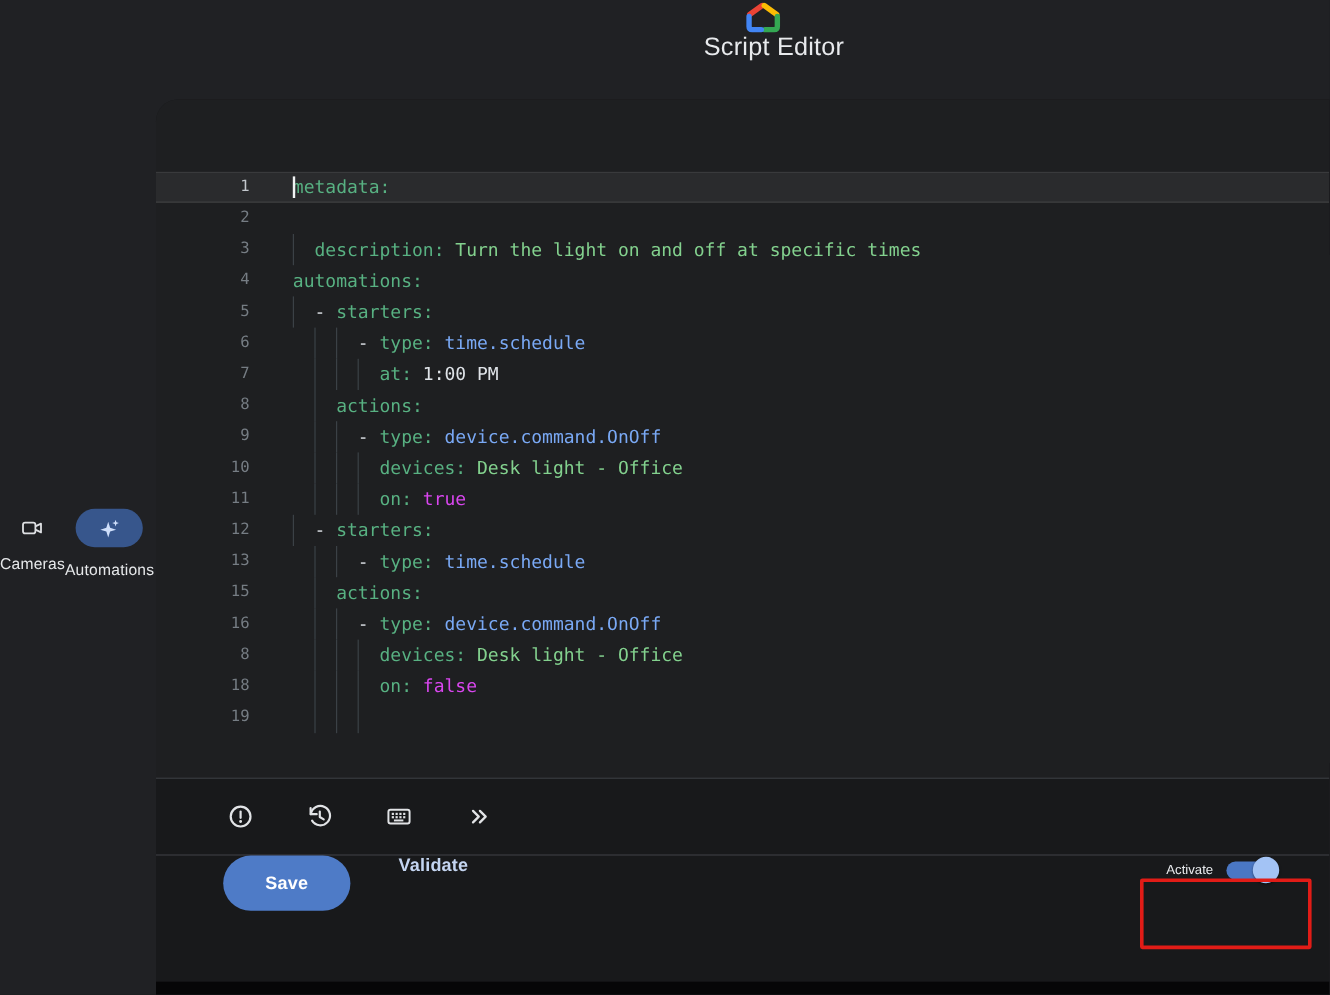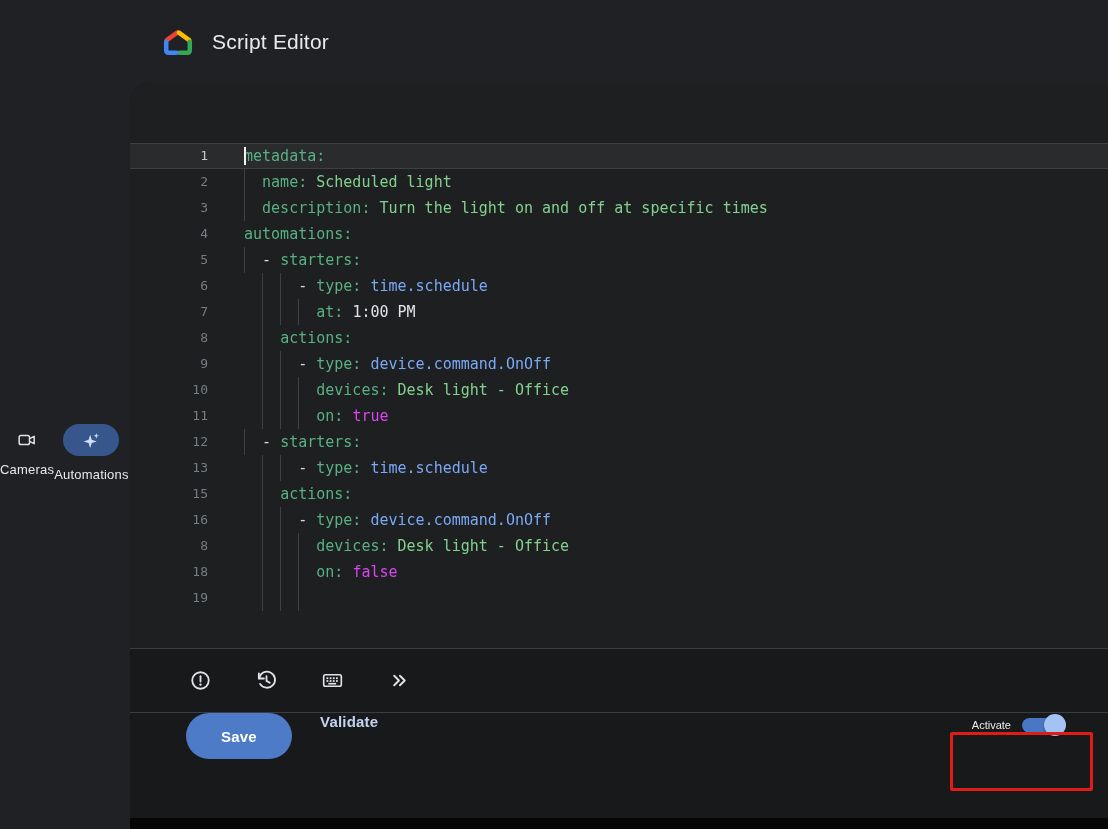--- a/index.html
+++ b/index.html
@@ -7,21 +7,21 @@
   body {
     position:relative;
     background:#202124;
     font-family:"Liberation Sans", sans-serif;
     color:#e8eaed;
   }
 
   
   .topbar {
     position:absolute; top:0; left:0; right:0; height:83px;
-    display:flex; align-items:center; padding-left:163px;
+    display:flex; align-items:center; padding-left:163px;flex-direction:column;
   }
   .logo { width:30px; height:28px; display:inline-flex; cursor:pointer; }
   .title { font-size:21px; font-weight:400; color:#e8eaed; margin-left:19px; letter-spacing:.2px; }
 
   
   .sidebar {
     position:absolute; left:0; top:83px; bottom:0; width:130px;
     display:flex; flex-direction:row; align-items:center; padding-top:16px;
   }
   .side-item { display:flex; flex-direction:column; align-items:center; gap:11px; margin-bottom:22px; cursor:pointer; }
@@ -77,21 +77,21 @@
   }
 
   
   .footer { flex:0 0 105px; display:flex; align-items:flex-start; padding:0 42px 0 56px; }
   .save-btn {
     min-width:106px; height:46px; border-radius:23px; border:none; cursor:pointer;
     background:#4e7bc7; color:#ffffff; font-family:"Liberation Sans",sans-serif;
     font-size:15px; font-weight:700; letter-spacing:.2px; padding:0 28px;
   }
   .validate-btn {
-    background:none; border:none; cursor:pointer; margin-left:28px;
+    background:none; border:none; cursor:pointer; margin-left:40px;
     color:#c4d5f1; font-family:"Liberation Sans",sans-serif; font-size:15px; font-weight:700;
     letter-spacing:.2px;
   }
   .spacer { flex:1; }
   .activate { display:flex; align-items:center; gap:9px; }
   .activate-label { font-size:11px; color:#e8eaed; }
   .toggle { position:relative; width:46px; height:24px; cursor:pointer; }
   .toggle .track { position:absolute; left:2px; top:5px; width:42px; height:15px; border-radius:8px; background:#4a77c4; }
   .toggle .thumb {
     position:absolute; right:0; top:1px; width:22px; height:22px; border-radius:50%;
@@ -144,21 +144,20 @@
 
 <main class="card">
   <div class="editor">
     <div>
         <div class="line active">
           <div class="ln">1</div>
           <div class="code"><span class="tk-k">metadata:</span><i class="caret" style="left: 0ch;"></i></div>
         </div>
         <div class="line">
           <div class="ln">2</div>
-          <div class="code"><i class="ig" style="left: 0ch;"></i><span class="tk-w">  </span><span class="tk-k">name:</span><span class="tk-w"> </span><span class="tk-s">Scheduled light</span></div>
         </div>
         <div class="line">
           <div class="ln">3</div>
           <div class="code"><i class="ig" style="left: 0ch;"></i><span class="tk-w">  </span><span class="tk-k">description:</span><span class="tk-w"> </span><span class="tk-s">Turn the light on and off at specific times</span></div>
         </div>
         <div class="line">
           <div class="ln">4</div>
           <div class="code"><span class="tk-k">automations:</span></div>
         </div>
         <div class="line">

